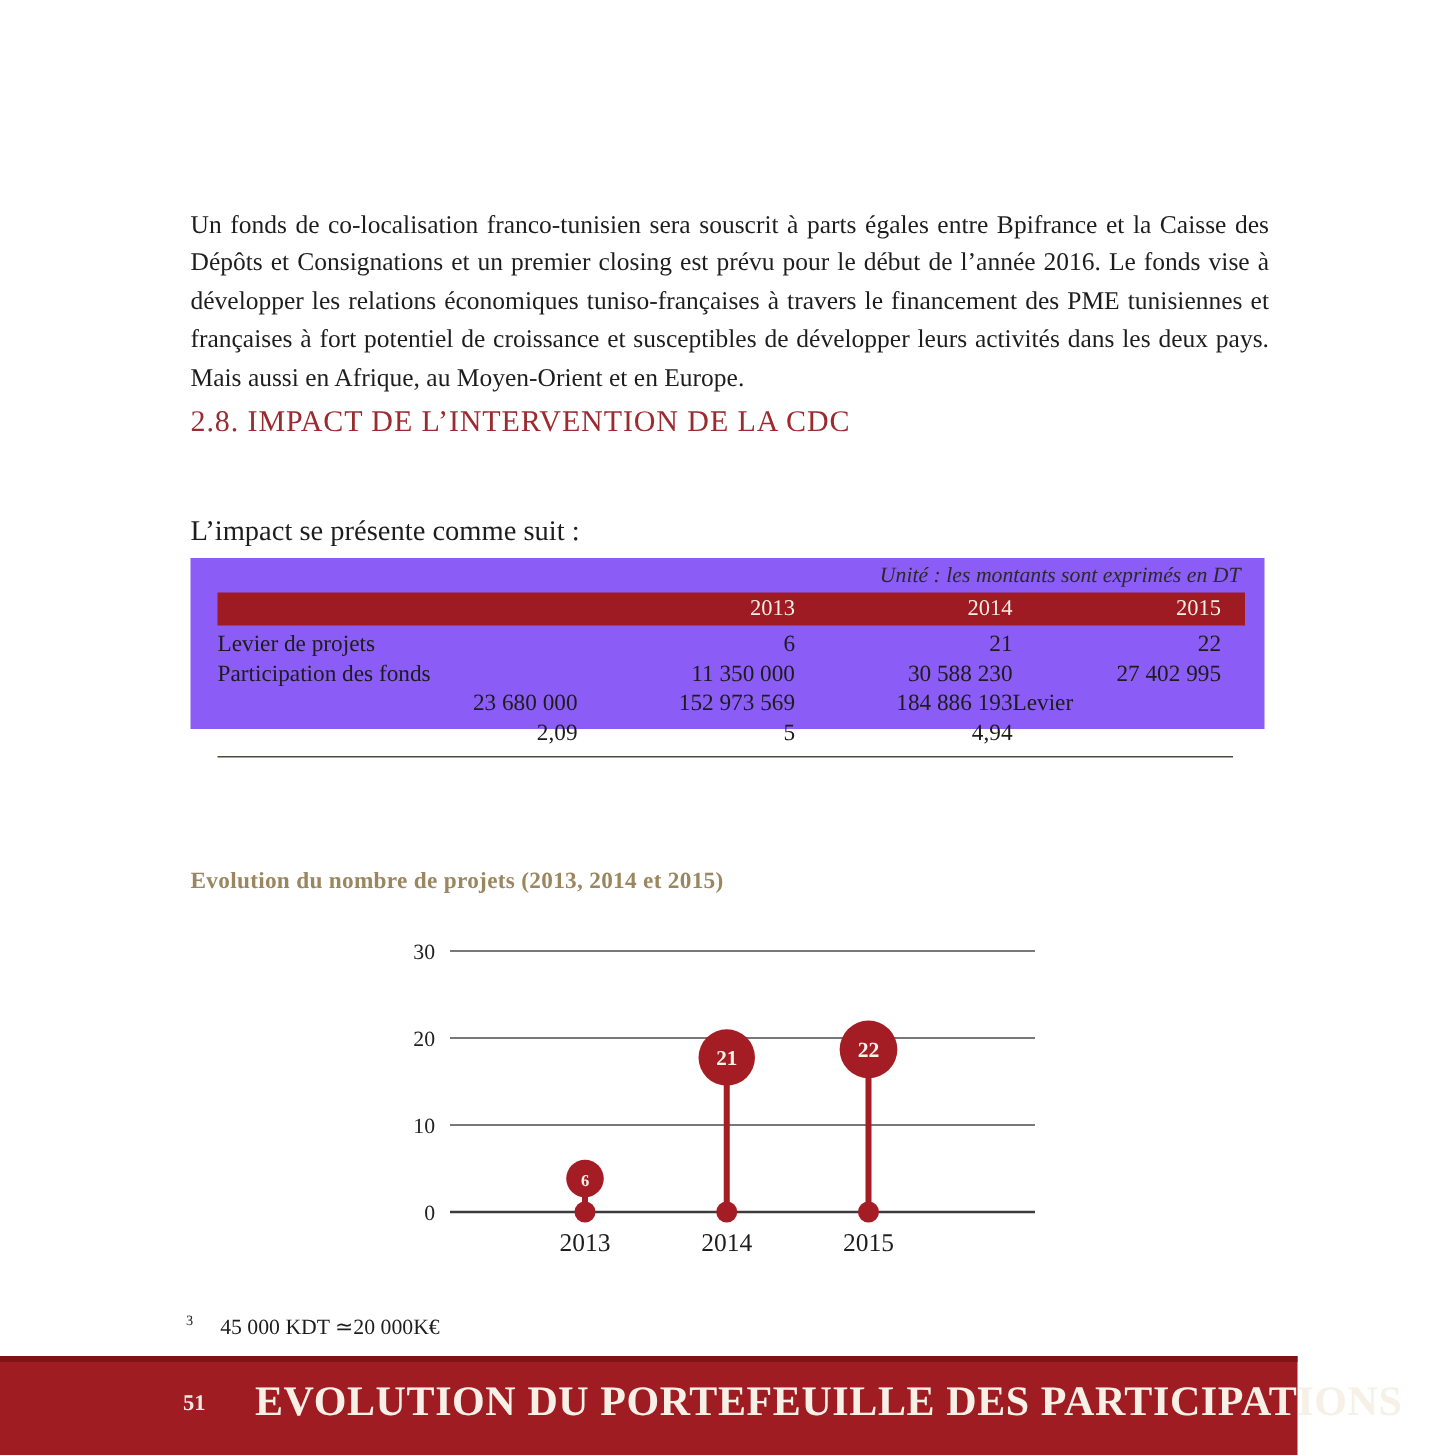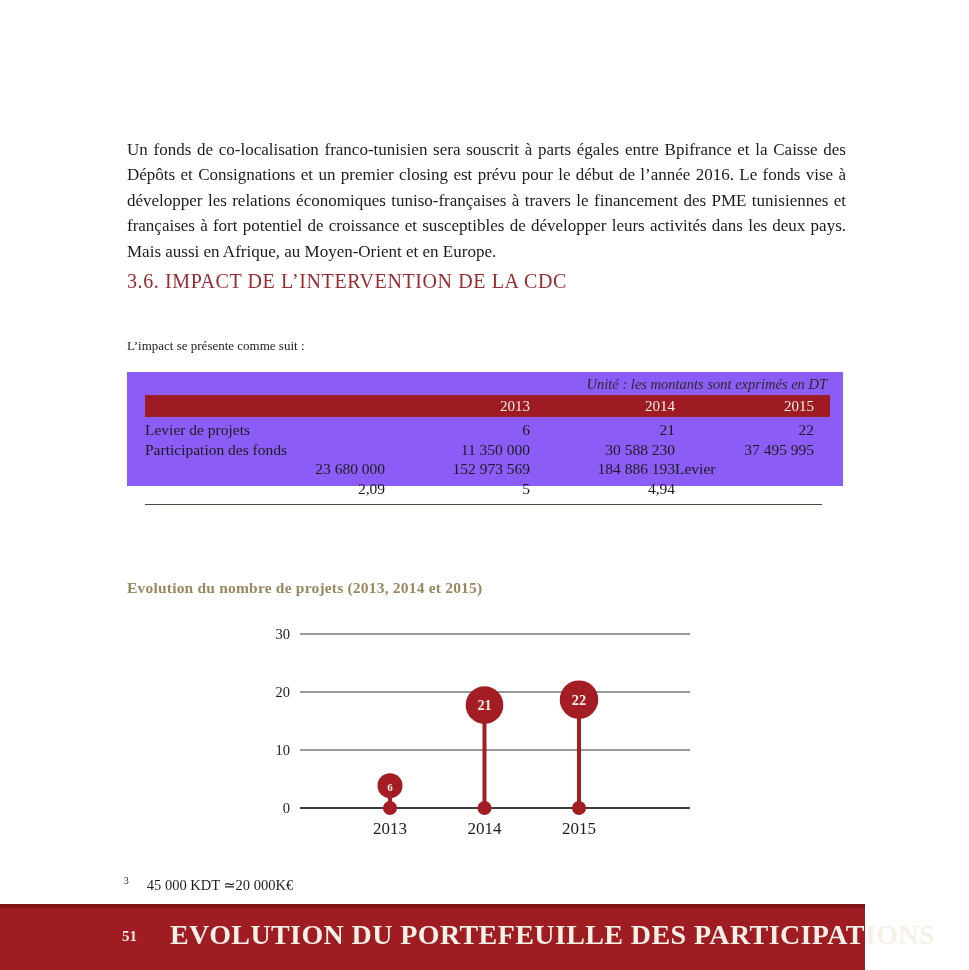--- a/index.html
+++ b/index.html
@@ -14,21 +14,21 @@
   .intro{
     position:absolute;left:127px;top:120px;width:719px;
     font-size:17px;line-height:25.4px;text-align:justify;color:#1d1d1d;
   }
   .section-heading{
     position:absolute;left:127px;top:270px;width:719px;
     font-size:20px;letter-spacing:0.6px;color:#9c2b30;font-weight:400;margin:0;
   }
   .lead{
     position:absolute;left:127px;top:325px;width:719px;
-    font-size:13px;color:#1d1d1d;
+    font-size:19px;color:#1d1d1d;
   }
   .table-panel{
     position:absolute;left:127px;top:372px;width:716px;height:114px;
     background:#8b5cf6;
   }
   .unit-note{
     position:absolute;top:4px;right:16px;
     font-style:italic;font-size:14.5px;color:#2a2a2a;
   }
   .tbl-grid{
@@ -72,21 +72,21 @@
     white-space:nowrap;
   }
 </style>
 </head>
 <body>
 
 <div class="page">
 
   <p class="intro">Un fonds de co-localisation franco-tunisien sera souscrit à parts égales entre Bpifrance et la Caisse des Dépôts et Consignations et un premier closing est prévu pour le début de l’année 2016. Le fonds vise à développer les relations économiques tuniso-françaises à travers le financement des PME tunisiennes et françaises à fort potentiel de croissance et susceptibles de développer leurs activités dans les deux pays. Mais aussi en Afrique, au Moyen-Orient et en Europe.</p>
 
-  <h2 class="section-heading">3.6. IMPACT DE L’INTERVENTION DE LA CDC</h2>
+  <h2 class="section-heading">2.8. IMPACT DE L’INTERVENTION DE LA CDC</h2>
 
   <p class="lead">L’impact se présente comme suit :</p>
 
   <div class="table-panel">
     <div class="unit-note">Unité : les montants sont exprimés en DT</div>
 
     <div class="tbl-grid tbl-header">
       <div class="cell"></div>
       <div class="cell num">2013</div>
       <div class="cell num">2014</div>
@@ -95,21 +95,21 @@
 
     <div class="tbl-grid tbl-body" style="position:absolute;">
       <div class="cell">Levier de projets</div>
       <div class="cell num">6</div>
       <div class="cell num">21</div>
       <div class="cell num">22</div>
 
       <div class="cell">Participation des fonds</div>
       <div class="cell num">11 350 000</div>
       <div class="cell num">30 588 230</div>
-      <div class="cell num">37 495 995</div>
+      <div class="cell num">27 402 995</div>
 
       <div class="cell num">23 680 000</div>
       <div class="cell num">152 973 569</div>
       <div class="cell num">184 886 193</div>
 
       <div class="cell">Levier</div>
       <div class="cell num">2,09</div>
       <div class="cell num">5</div>
       <div class="cell num">4,94</div>
     </div>

